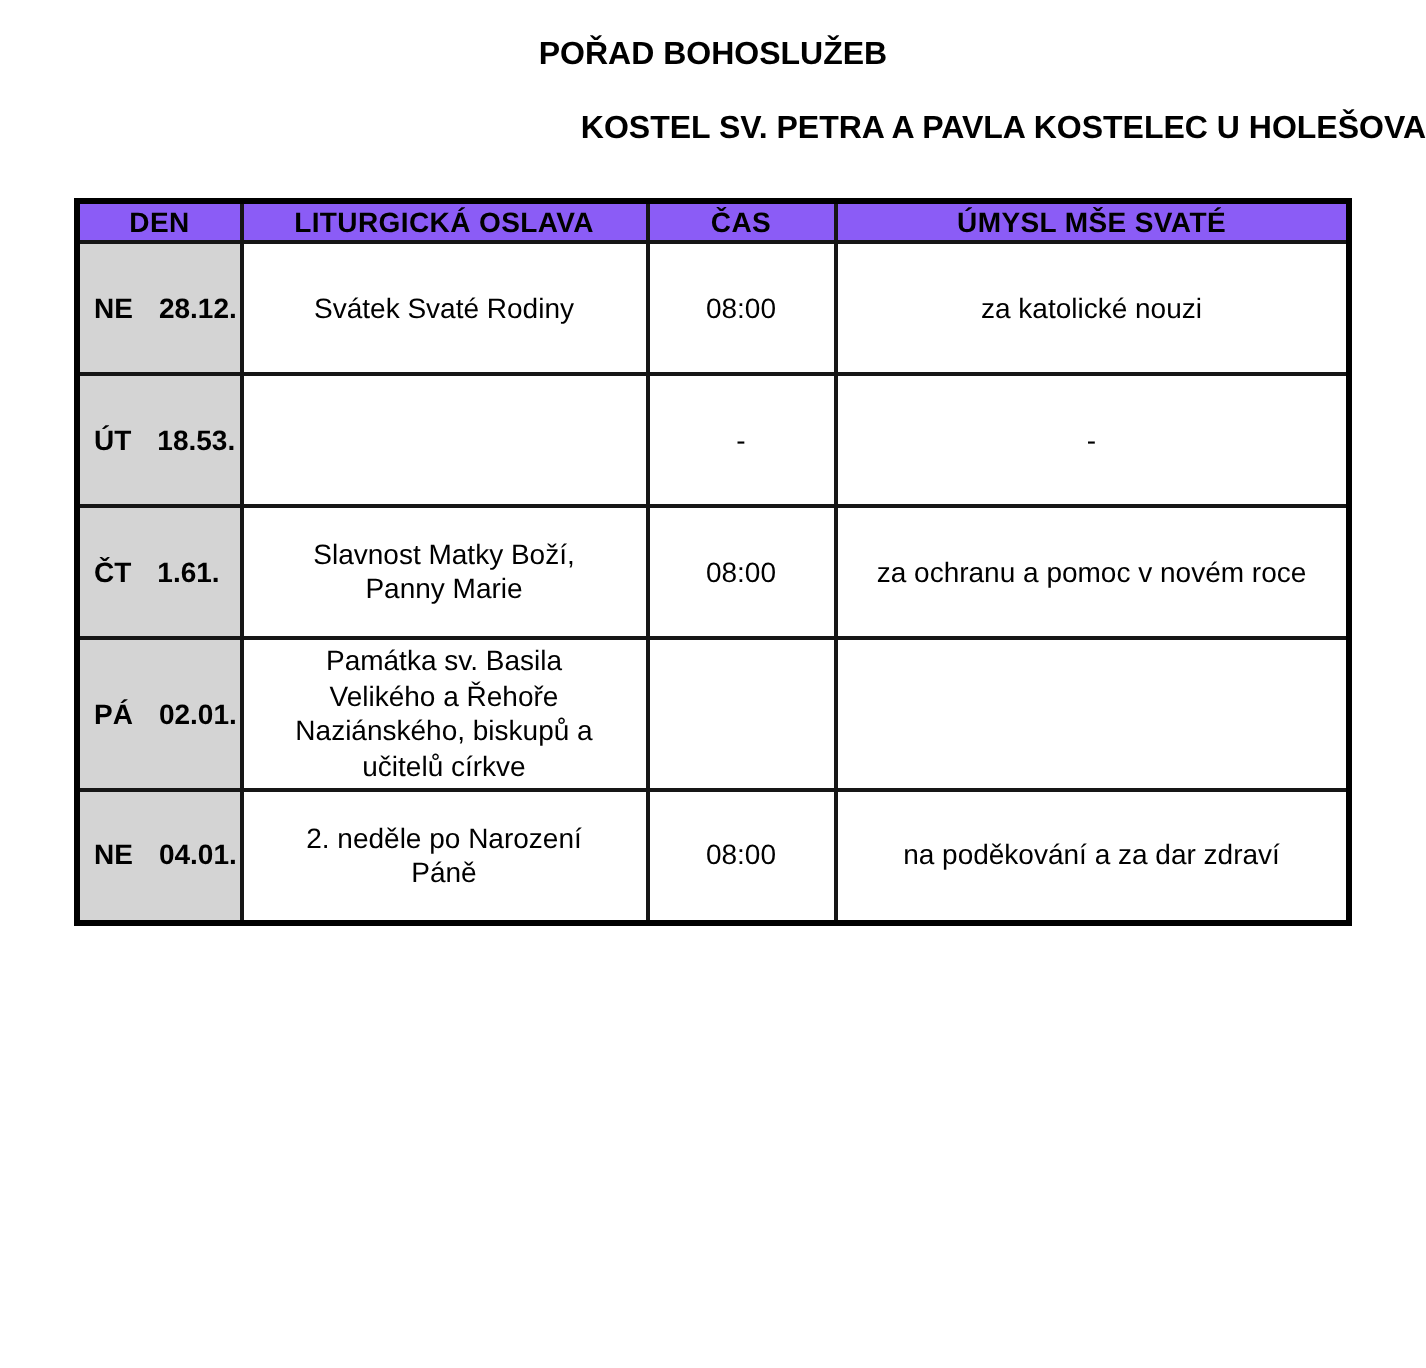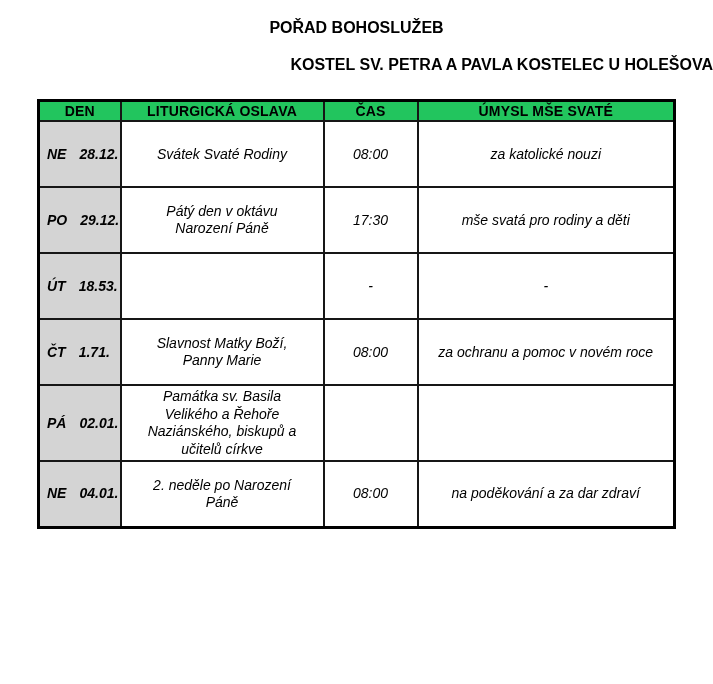--- a/index.html
+++ b/index.html
@@ -49,36 +49,35 @@
   col.c-day   { width: 82px;  }
   col.c-lit   { width: 203px; }
   col.c-time  { width: 94px;  }
   col.c-int   { width: 257px; }
   th, td {
     border: 2px solid #161616;
     box-sizing: border-box;
     overflow: hidden;
   }
   th {
-    background: #22c55e;
+    background: #8b5cf6;
     font-size: 14px;
     font-weight: bold;
     height: 21px;
     padding: 1px 2px;
     text-align: center;
     letter-spacing: 0.2px;
   }
   td {
     font-size: 14px;
     text-align: center;
     vertical-align: middle;
     height: 66px;
     padding: 2px 6px;
     line-height: 1.25;
-    font-style: italic;
   }
   td.day-cell {
     background: #d4d4d4;
     font-weight: bold;
     padding: 2px 4px 2px 7px;
   }
   .day-wrap {
     display: flex;
     align-items: center;
     gap: 13px;
@@ -121,45 +120,33 @@
             <span>28.12.</span>
           </div>
         </td>
         <td class="celebration-cell">Svátek Svaté Rodiny</td>
         <td class="time-cell">08:00</td>
         <td class="intention-cell">za katolické nouzi</td>
       </tr>
       <tr>
         <td class="day-cell">
           <div class="day-wrap">
-            <span>PO</span>
-            <span>29.12.</span>
-          </div>
-        </td>
-        <td class="celebration-cell">Pátý den v oktávu
-Narození Páně</td>
-        <td class="time-cell">17:30</td>
-        <td class="intention-cell">mše svatá pro rodiny a děti</td>
-      </tr>
-      <tr>
-        <td class="day-cell">
-          <div class="day-wrap">
             <span>ÚT</span>
             <span>18.53.</span>
           </div>
         </td>
         <td class="celebration-cell"></td>
         <td class="time-cell">-</td>
         <td class="intention-cell">-</td>
       </tr>
       <tr>
         <td class="day-cell">
           <div class="day-wrap">
             <span>ČT</span>
-            <span>1.71.</span>
+            <span>1.61.</span>
           </div>
         </td>
         <td class="celebration-cell">Slavnost Matky Boží,
 Panny Marie</td>
         <td class="time-cell">08:00</td>
         <td class="intention-cell">za ochranu a pomoc v novém roce</td>
       </tr>
       <tr>
         <td class="day-cell">
           <div class="day-wrap">

